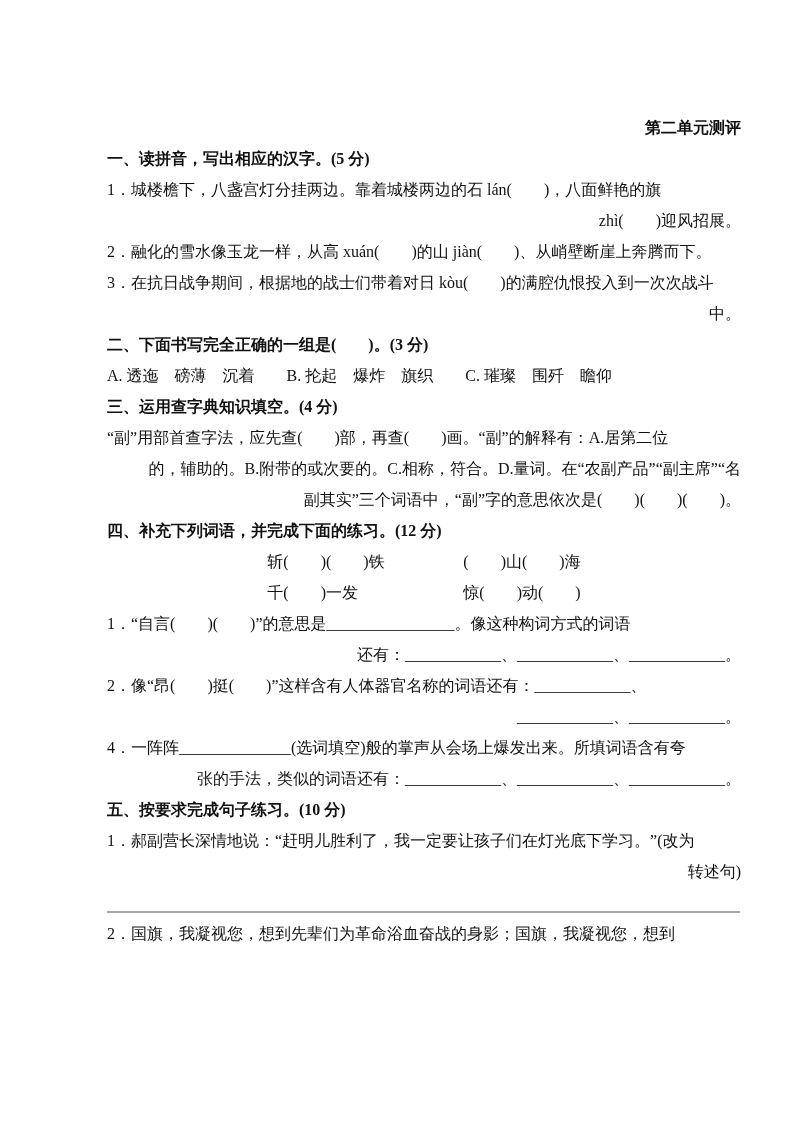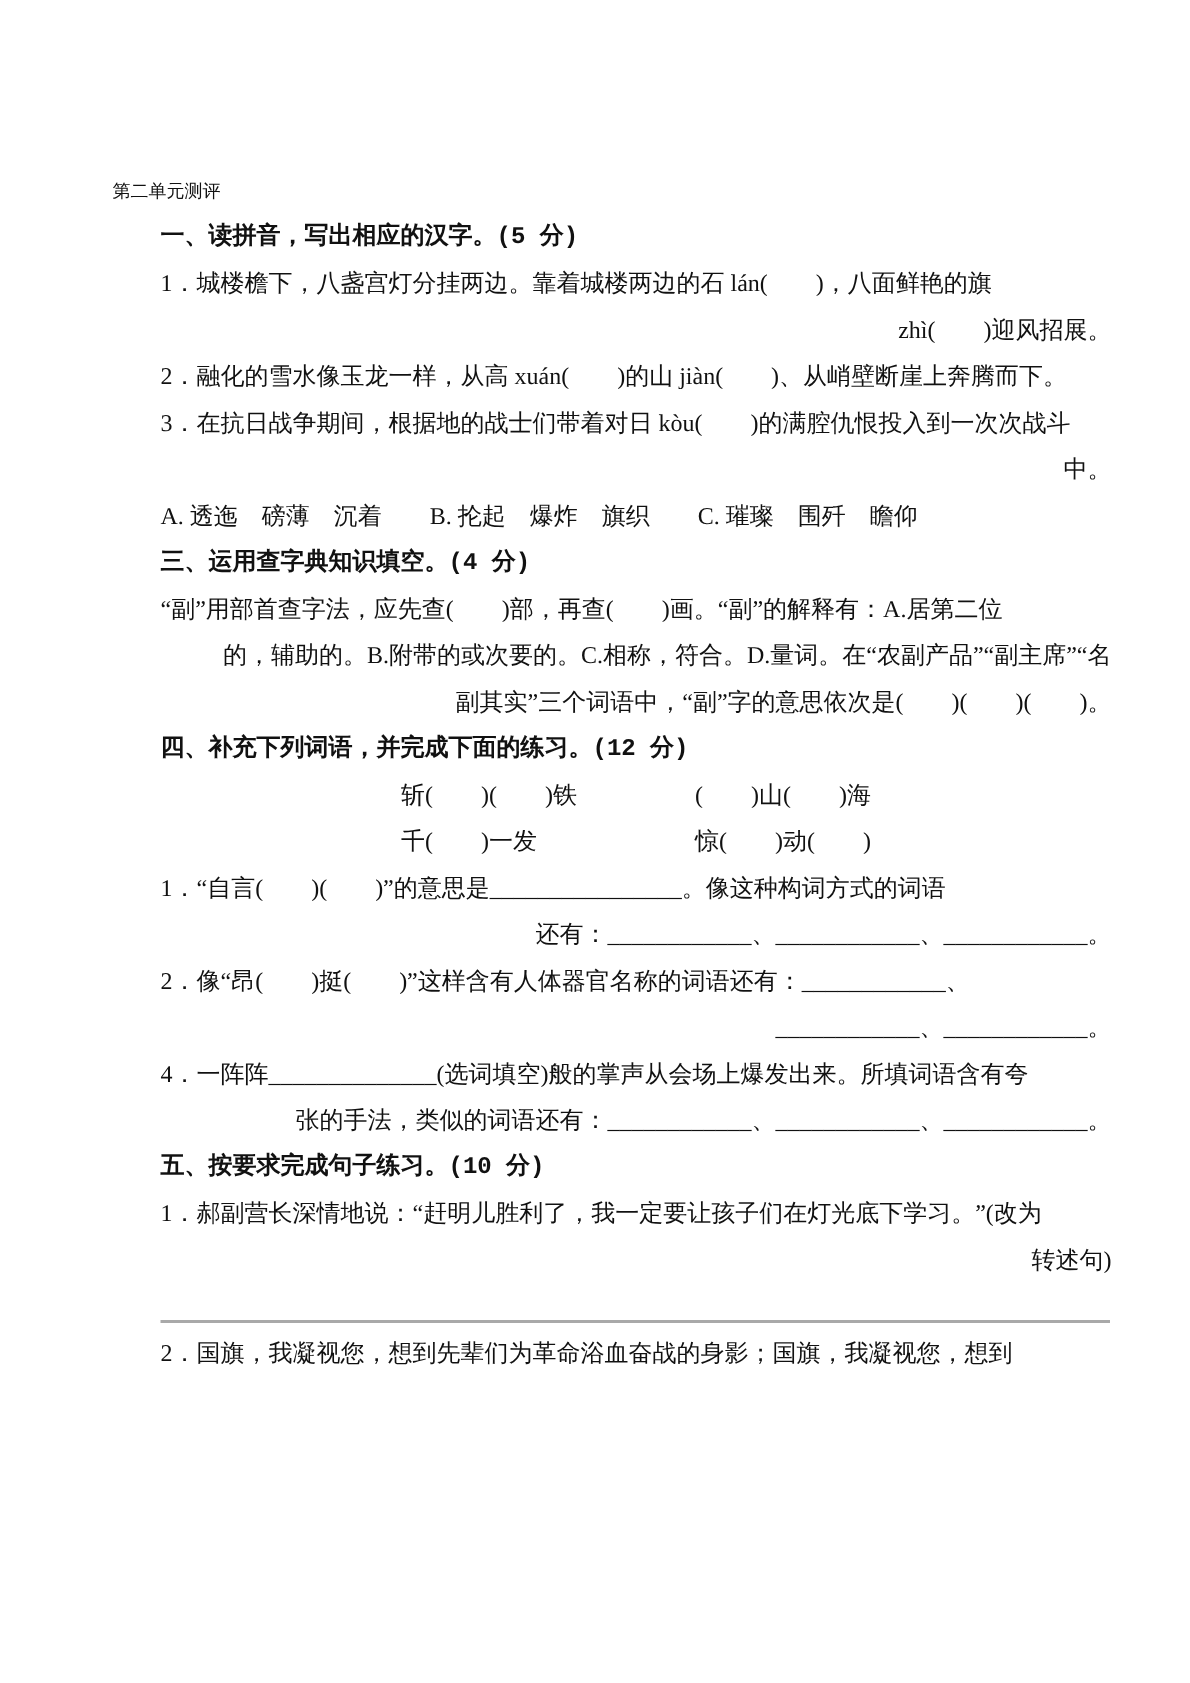--- a/index.html
+++ b/index.html
@@ -7,26 +7,26 @@
     width: 793px; height: 1122px; position: relative; overflow: hidden;
     font-family: "Liberation Serif", "DejaVu Serif", serif;
     color: #111111;
   }
   .doc {
     position: absolute; left: 75px; top: 112px; width: 666px;
     font-size: 16px;
   }
   .line { height: 31px; line-height: 31px; white-space: nowrap; }
   .title {
-    text-align: left; font-weight: 400; font-size: 12px;
+    text-align: right; font-weight: 700; font-size: 16px;
     font-family: "Liberation Sans", "DejaVu Sans", sans-serif;
   }
   .heading {
     font-weight: 700; padding-left: 2em;
-    font-family: Liberation Mono, monospace;
+    font-family: Liberation Serif, serif;
   }
   .para { padding-left: 2em; }
   .cont { padding-left: 0; text-align: right; }
   .row2 { display: flex; padding-left: 2em; justify-content: center; }
   .col-left { display: inline-block; width: 196px; flex: 0 0 196px; }
   .col-right { display: inline-block; }
   .rule { position: relative; }
   .rule-bar {
     position: absolute; left: 2em; right: 1px; top: 24px;
     border-top: 2px solid #a9a9a9;
@@ -36,20 +36,21 @@
 <body>
 
 <div class="doc">
     <div class="line title">第二单元测评</div>
     <div class="line heading">一、读拼音，写出相应的汉字。(5 分)</div>
     <div class="line para">1．城楼檐下，八盏宫灯分挂两边。靠着城楼两边的石 lán(　　)，八面鲜艳的旗</div>
     <div class="line cont">zhì(　　)迎风招展。</div>
     <div class="line para">2．融化的雪水像玉龙一样，从高 xuán(　　)的山 jiàn(　　)、从峭壁断崖上奔腾而下。</div>
     <div class="line para">3．在抗日战争期间，根据地的战士们带着对日 kòu(　　)的满腔仇恨投入到一次次战斗</div>
     <div class="line cont">中。</div>
+    <div class="line heading">二、下面书写完全正确的一组是(　　)。(3 分)</div>
     <div class="line para">A. 透迤　磅薄　沉着　　B. 抡起　爆炸　旗织　　C. 璀璨　围歼　瞻仰</div>
     <div class="line heading">三、运用查字典知识填空。(4 分)</div>
     <div class="line para">“副”用部首查字法，应先查(　　)部，再查(　　)画。“副”的解释有：A.居第二位</div>
     <div class="line cont">的，辅助的。B.附带的或次要的。C.相称，符合。D.量词。在“农副产品”“副主席”“名</div>
     <div class="line cont">副其实”三个词语中，“副”字的意思依次是(　　)(　　)(　　)。</div>
     <div class="line heading">四、补充下列词语，并完成下面的练习。(12 分)</div>
     <div class="line row2">
       <span class="col-left">斩(　　)(　　)铁</span>
       <span class="col-right">(　　)山(　　)海</span>
     </div>

